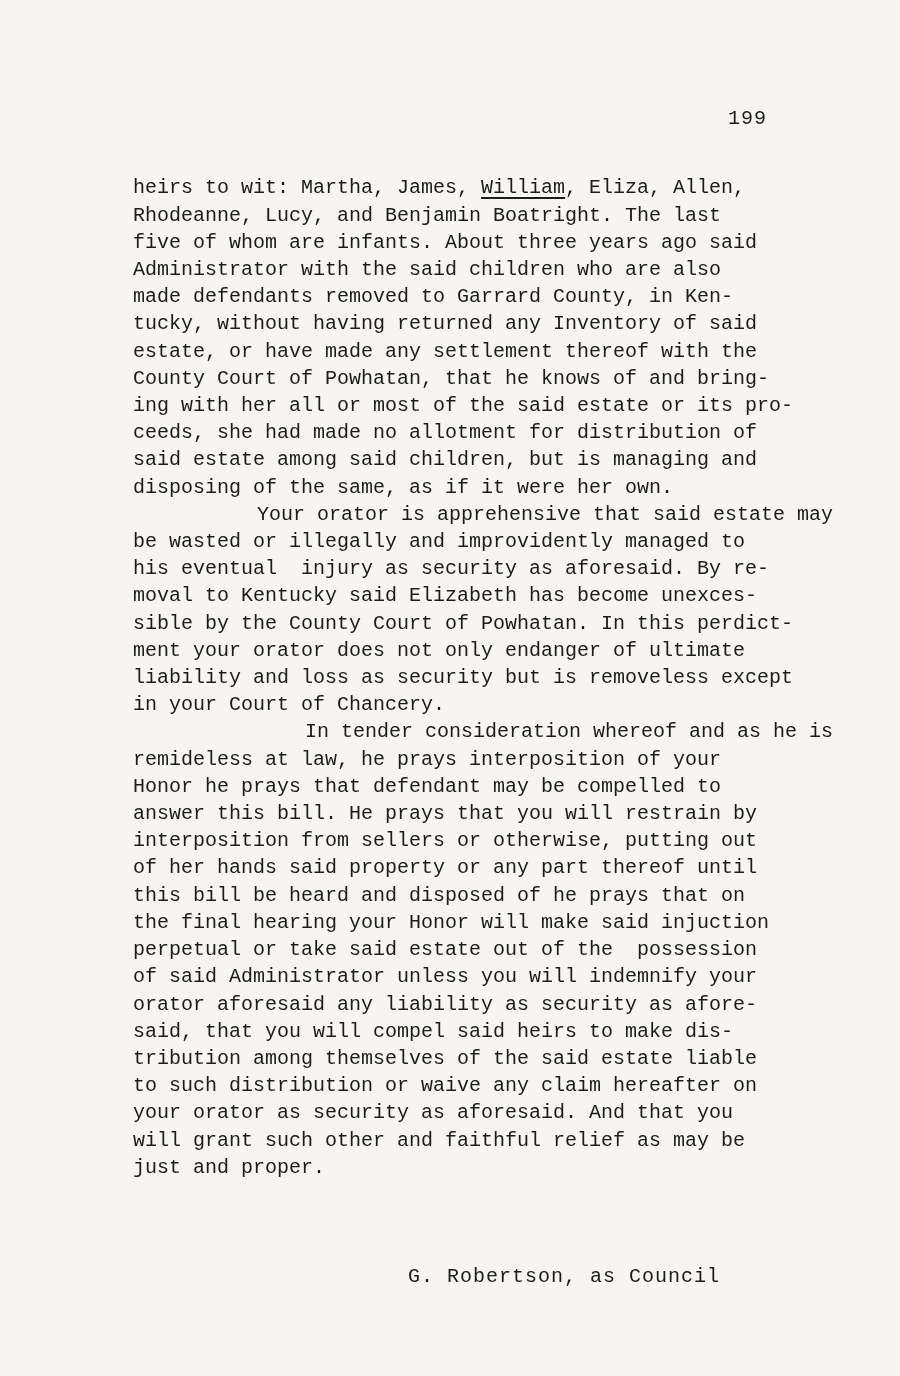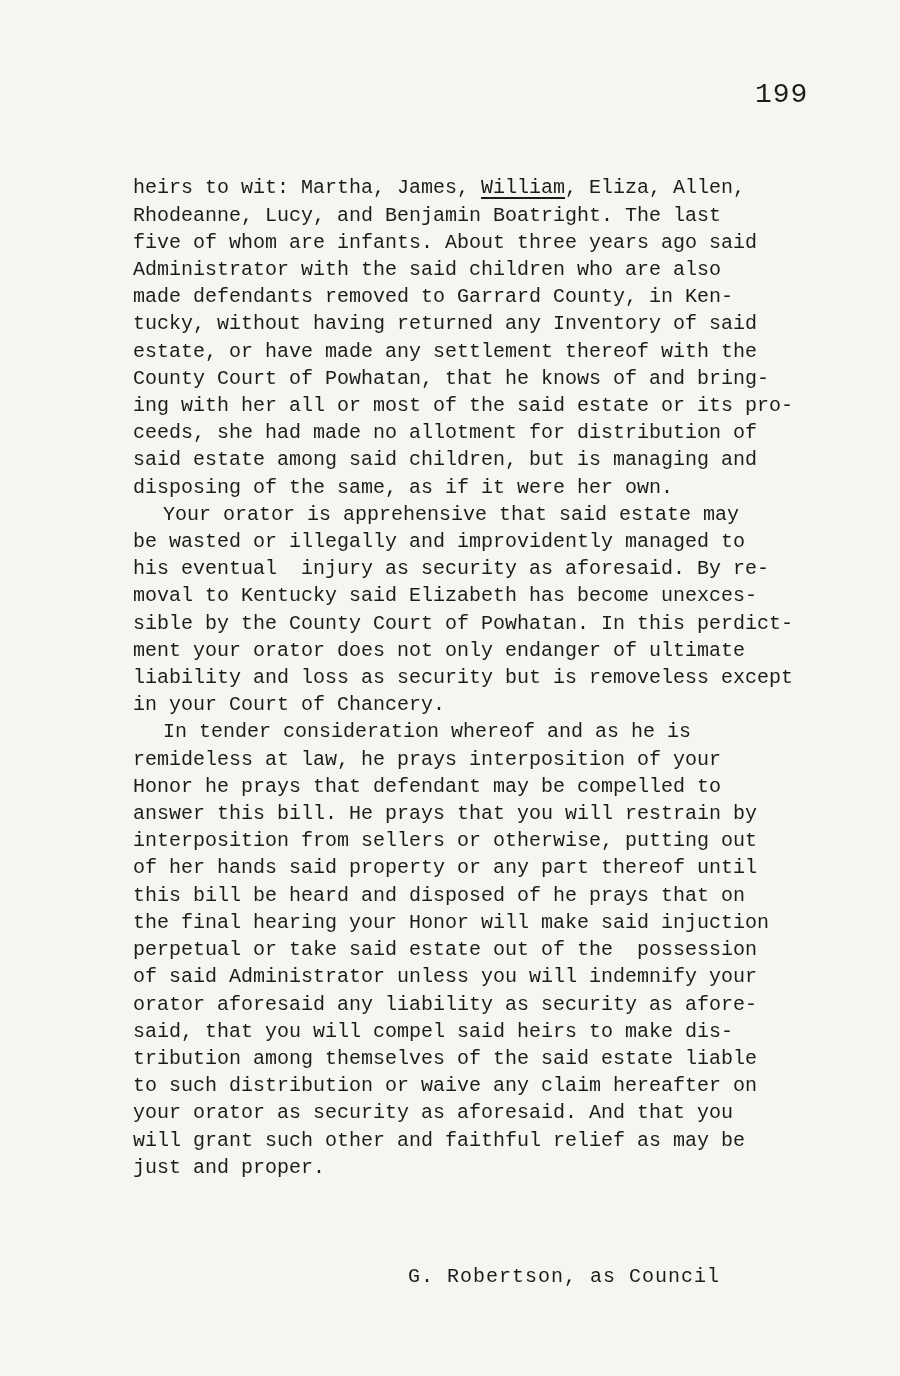--- a/index.html
+++ b/index.html
@@ -12,41 +12,41 @@
     width: 900px;
     height: 1376px;
     margin: 0 auto;
     background: var(--paper, #f7f5f2);
     font-family: "Liberation Mono", "DejaVu Sans Mono", monospace;
     color: var(--ink, #1c1c1c);
     overflow: hidden;
   }
   .page-number {
     position: absolute;
-    top: 80px;
+    top: 104px;
     left: 728px;
-    font-size: 28px;
+    font-size: 20px;
     line-height: 30px;
     letter-spacing: 1px;
-    margin-left: 27px;
   }
   .content {
     position: absolute;
     top: 120px;
     left: 133px;
     width: 700px;
     font-size: 20px;
     line-height: 27.2px;
     white-space: pre;
   }
   .line {
     white-space: pre;
   }
   .line.indent {
     text-indent: 30px;
+    text-align: right;
   }
   .underline {
     text-decoration: underline;
     text-decoration-thickness: 2px;
     text-underline-offset: 4px;
     margin-top: 28px;
   }
   .signature-line {
     margin-left: 275px;
     letter-spacing: 1px;

